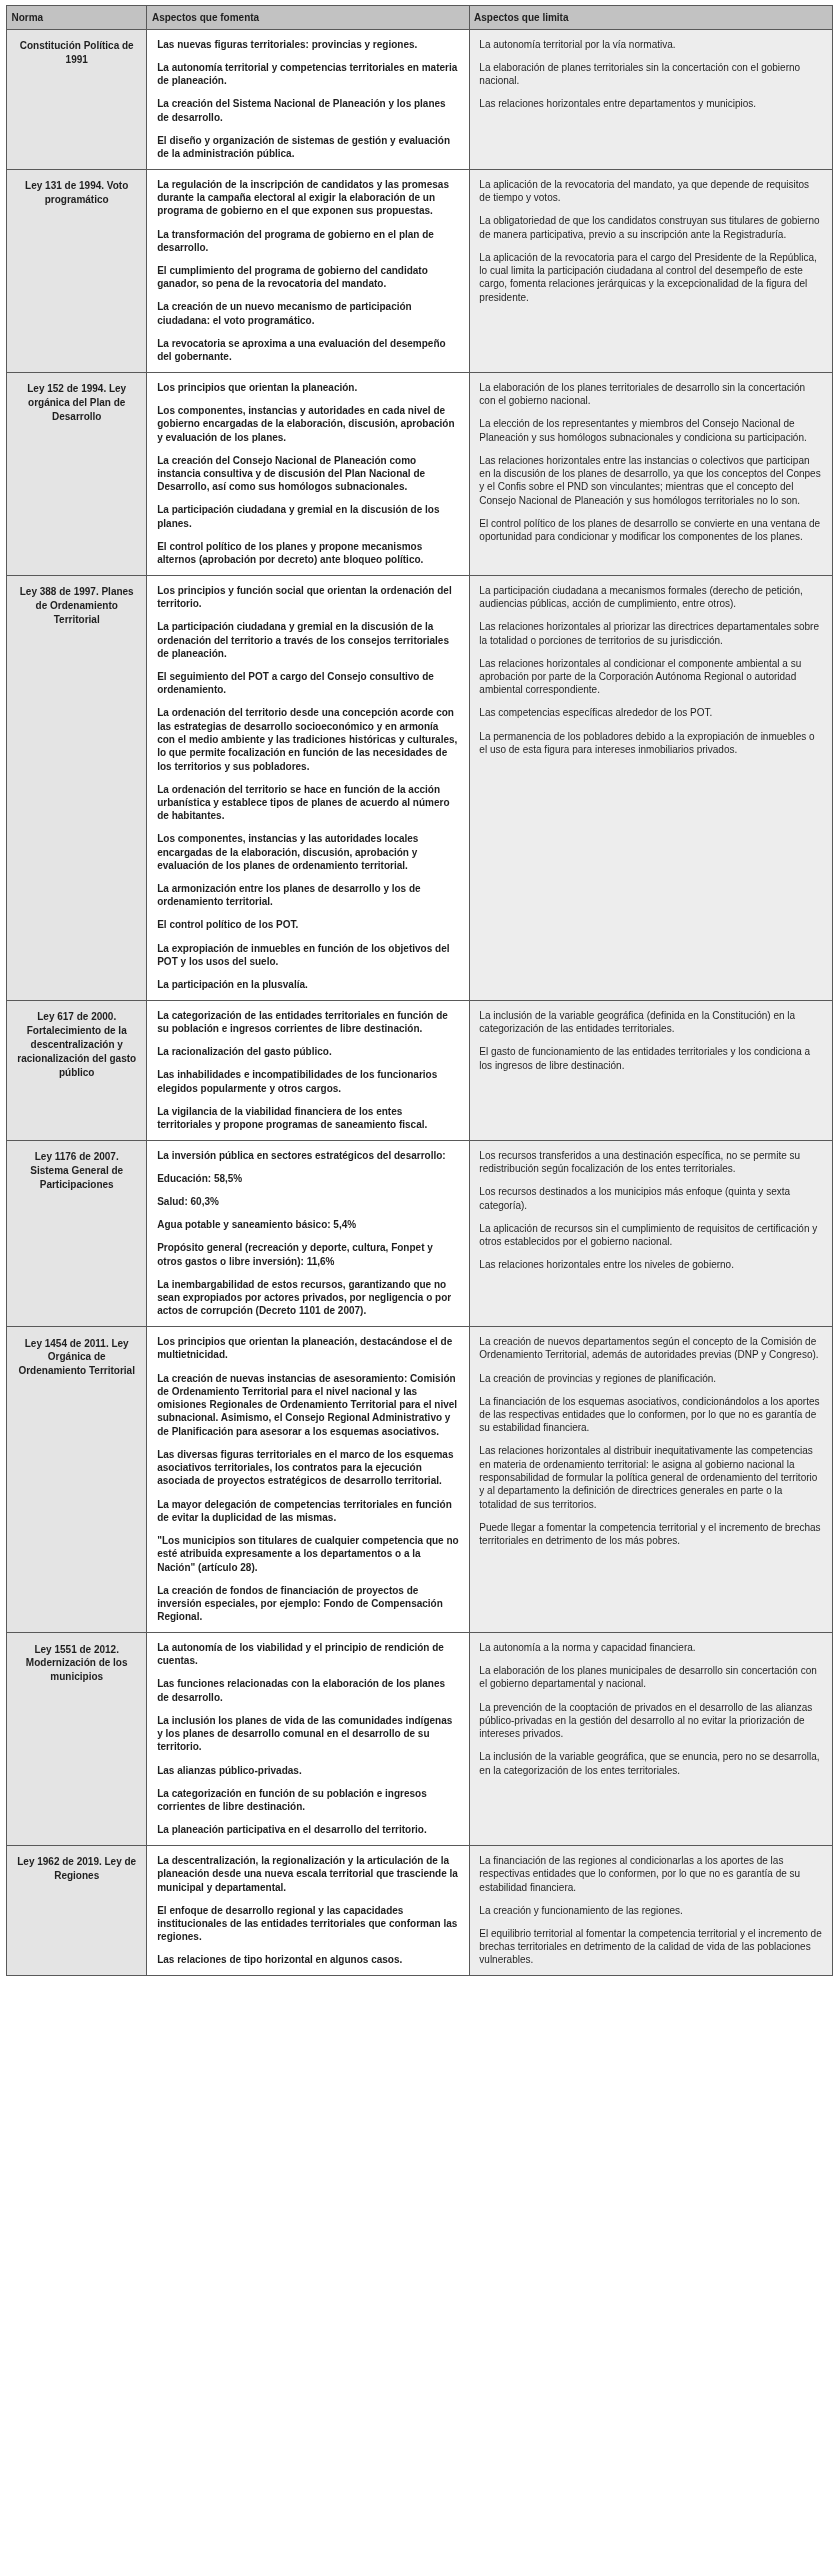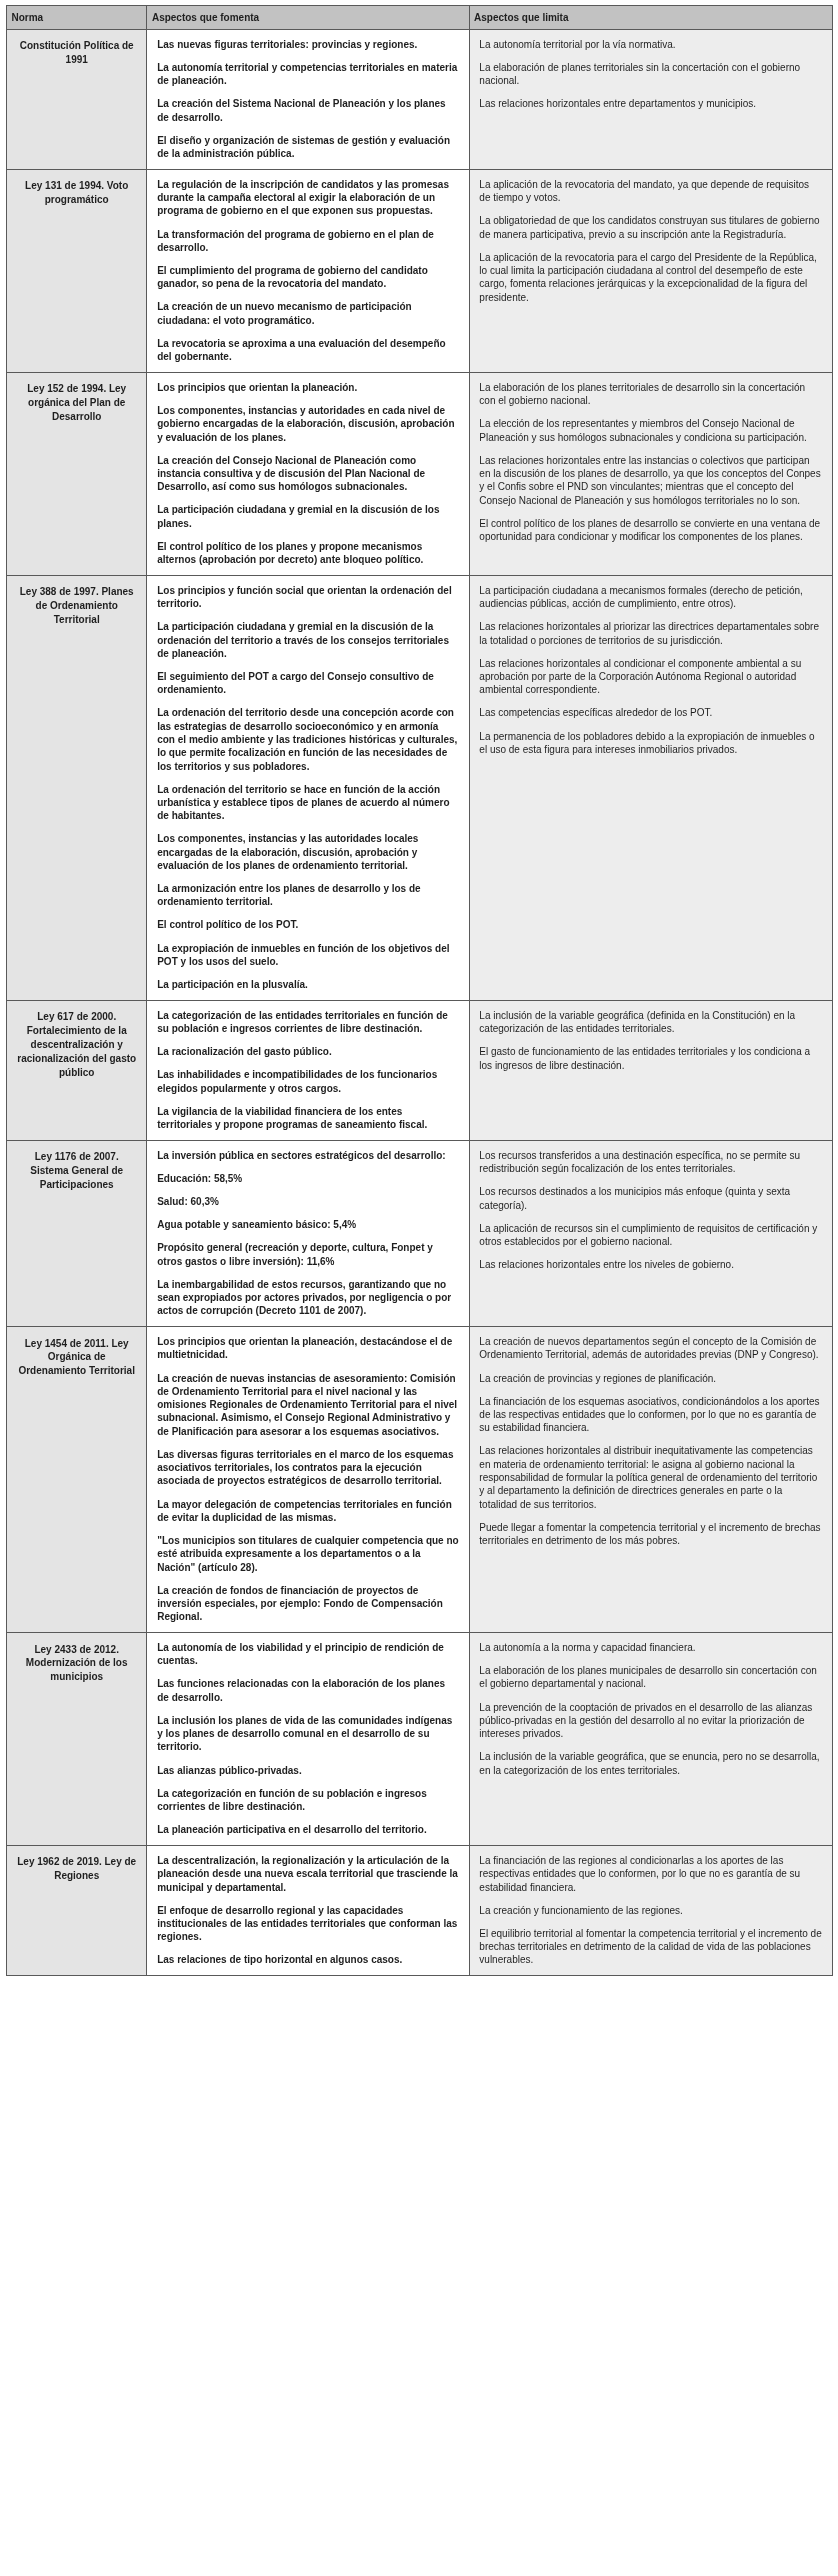--- a/index.html
+++ b/index.html
@@ -188,21 +188,21 @@
           </td>
         <td class="limita">
             <p class="item">La creación de nuevos departamentos según el concepto de la Comisión de Ordenamiento Territorial, además de autoridades previas (DNP y Congreso).</p>
             <p class="item">La creación de provincias y regiones de planificación.</p>
             <p class="item">La financiación de los esquemas asociativos, condicionándolos a los aportes de las respectivas entidades que lo conformen, por lo que no es garantía de su estabilidad financiera.</p>
             <p class="item">Las relaciones horizontales al distribuir inequitativamente las competencias en materia de ordenamiento territorial: le asigna al gobierno nacional la responsabilidad de formular la política general de ordenamiento del territorio y al departamento la definición de directrices generales en parte o la totalidad de sus territorios.</p>
             <p class="item">Puede llegar a fomentar la competencia territorial y el incremento de brechas territoriales en detrimento de los más pobres.</p>
           </td>
       </tr>
       <tr>
-        <td class="norma">Ley 2433 de 2012. Modernización de los municipios</td>
+        <td class="norma">Ley 1551 de 2012. Modernización de los municipios</td>
         <td class="fomenta">
             <p class="item">La autonomía de los viabilidad y el principio de rendición de cuentas.</p>
             <p class="item">Las funciones relacionadas con la elaboración de los planes de desarrollo.</p>
             <p class="item">La inclusión los planes de vida de las comunidades indígenas y los planes de desarrollo comunal en el desarrollo de su territorio.</p>
             <p class="item">Las alianzas público-privadas.</p>
             <p class="item">La categorización en función de su población e ingresos corrientes de libre destinación.</p>
             <p class="item">La planeación participativa en el desarrollo del territorio.</p>
           </td>
         <td class="limita">
             <p class="item">La autonomía a la norma y capacidad financiera.</p>

